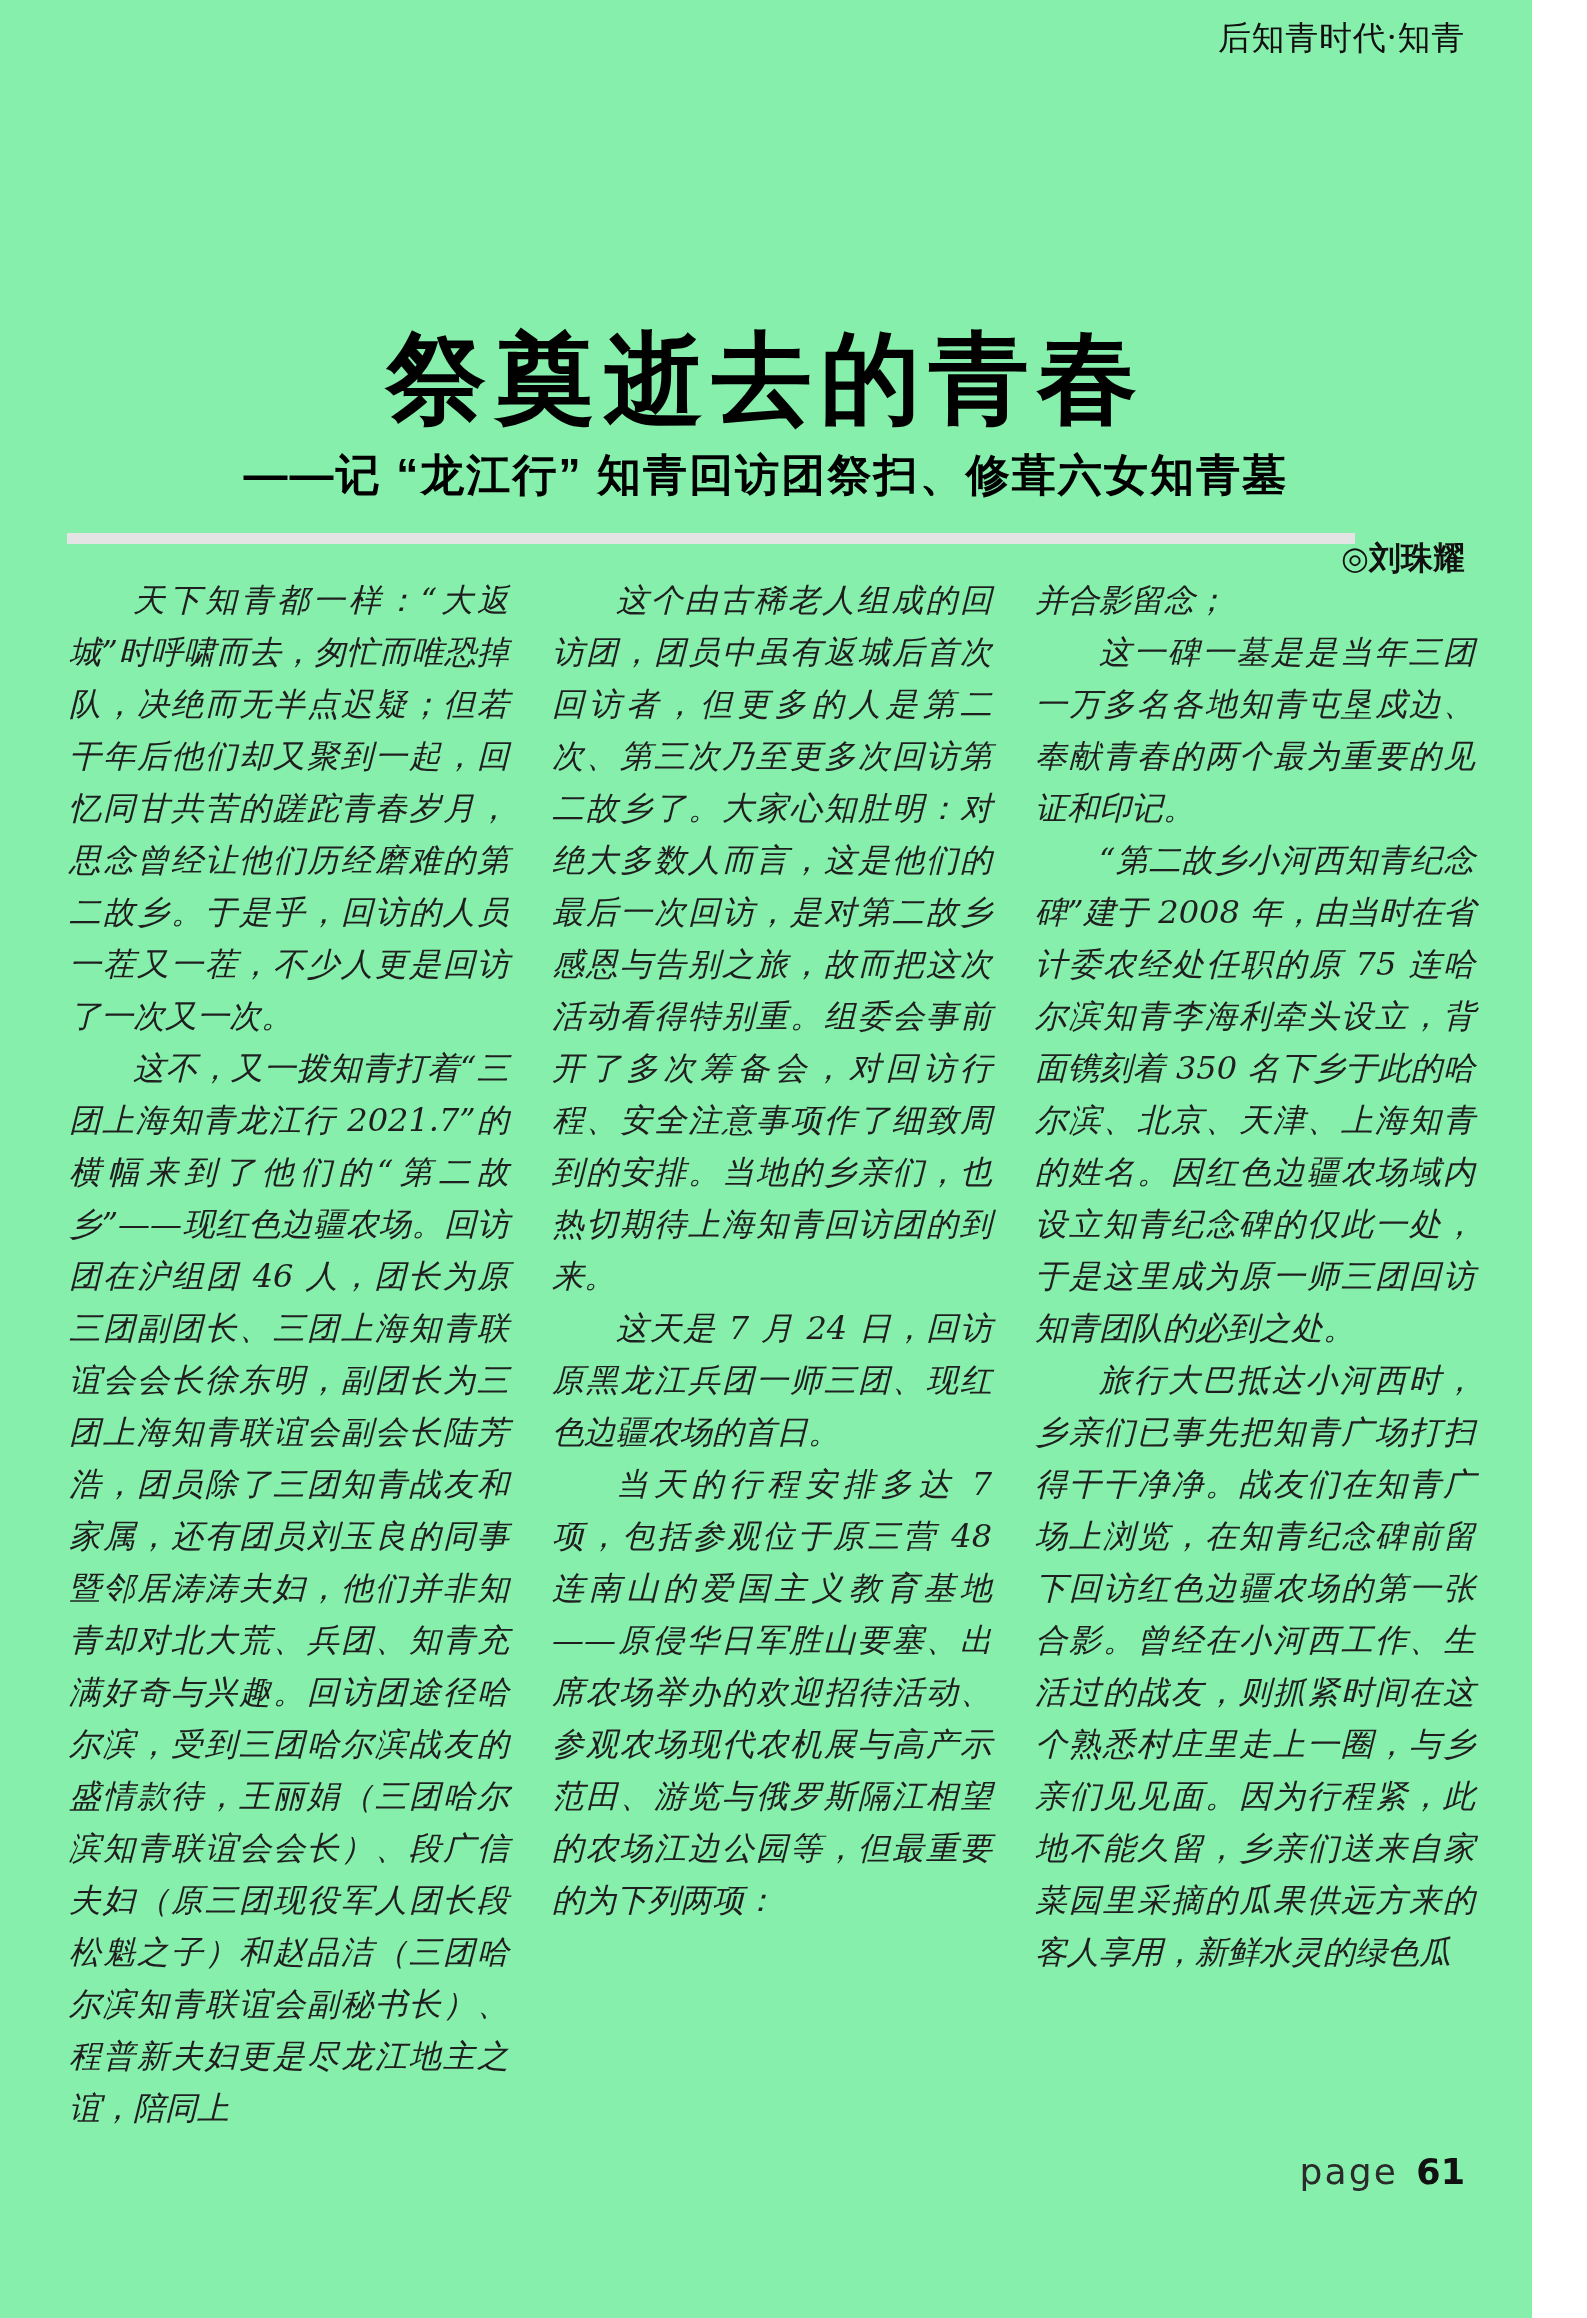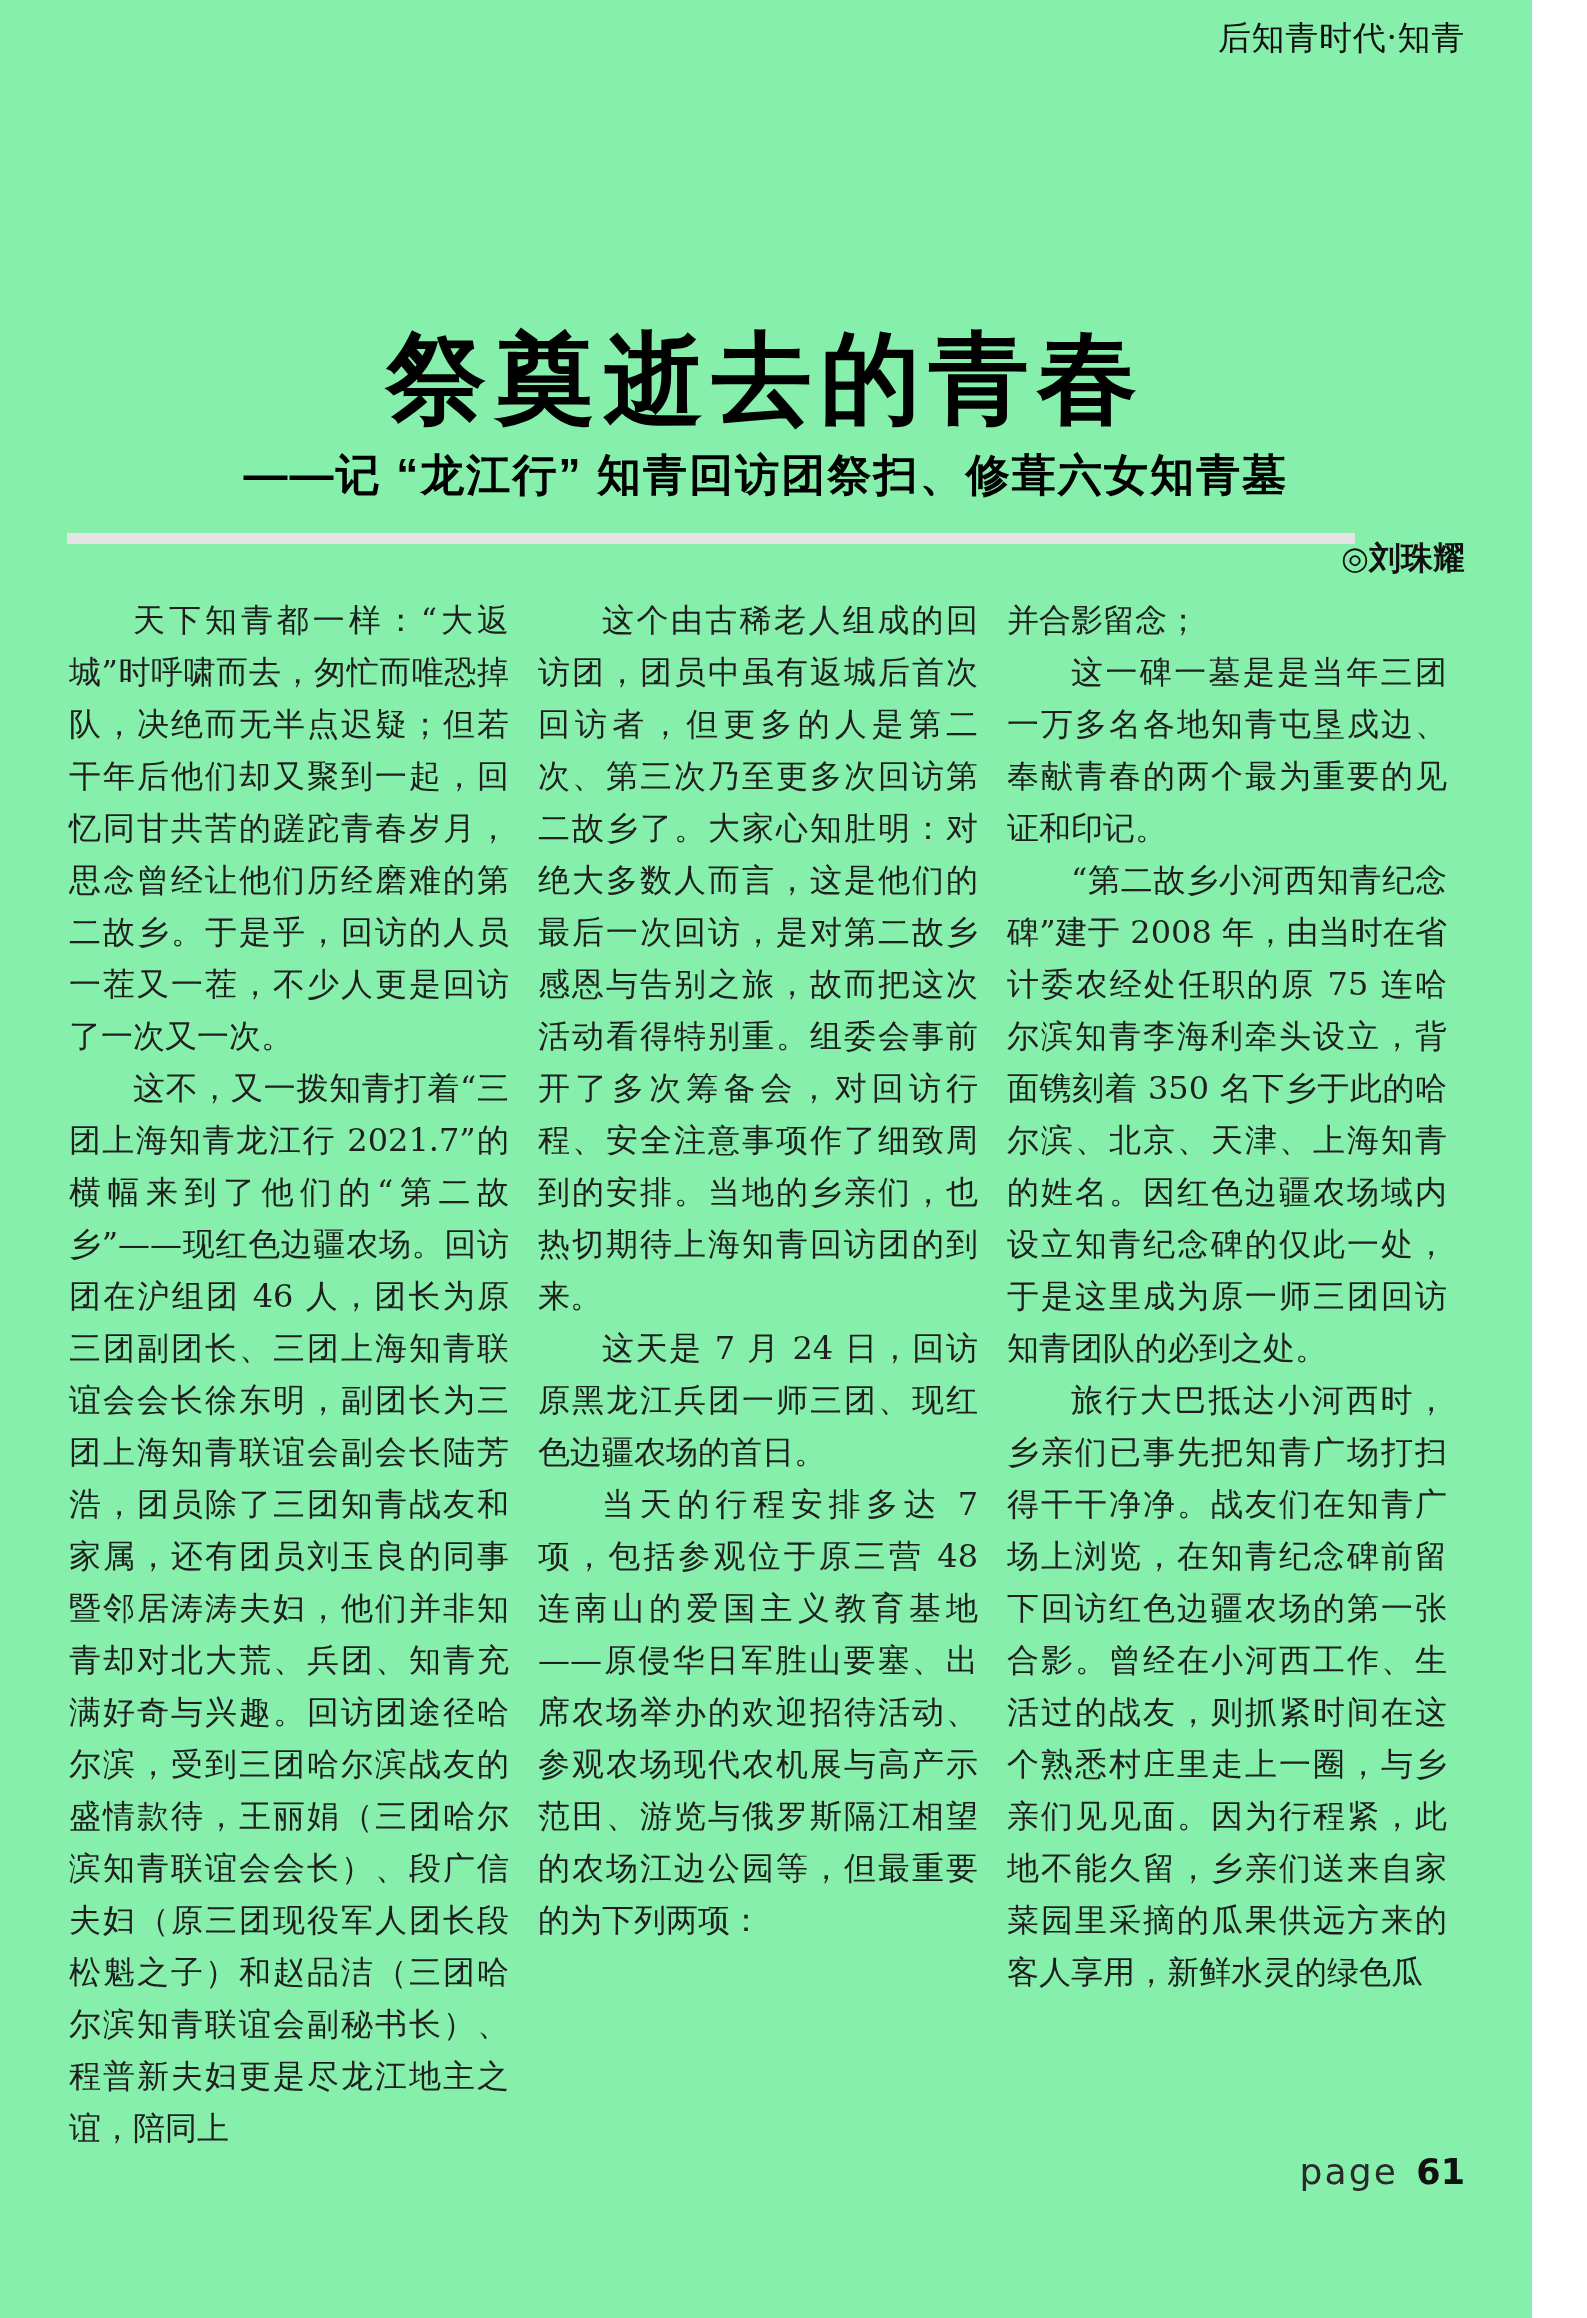--- a/index.html
+++ b/index.html
@@ -66,25 +66,26 @@
   .rule {
     position: absolute;
     top: 533px;
     left: 67px;
     width: 1288px;
     height: 11.3px;
     background: #e4e4e4;
   }
   .columns {
     position: absolute;
-    top: 594px;
+    top: 574px;
     left: 69px;
     width: 1452px;
     display: flex;
-    gap: 29px;
+    gap: 43px;
+    font-style: italic;
   }
   .column {
     width: 440px;
     flex: 0 0 440px;
     font-size: 32px;
     line-height: 52px;
     text-align: justify;
     color: #1f1f1f;
   }
   .segment {

